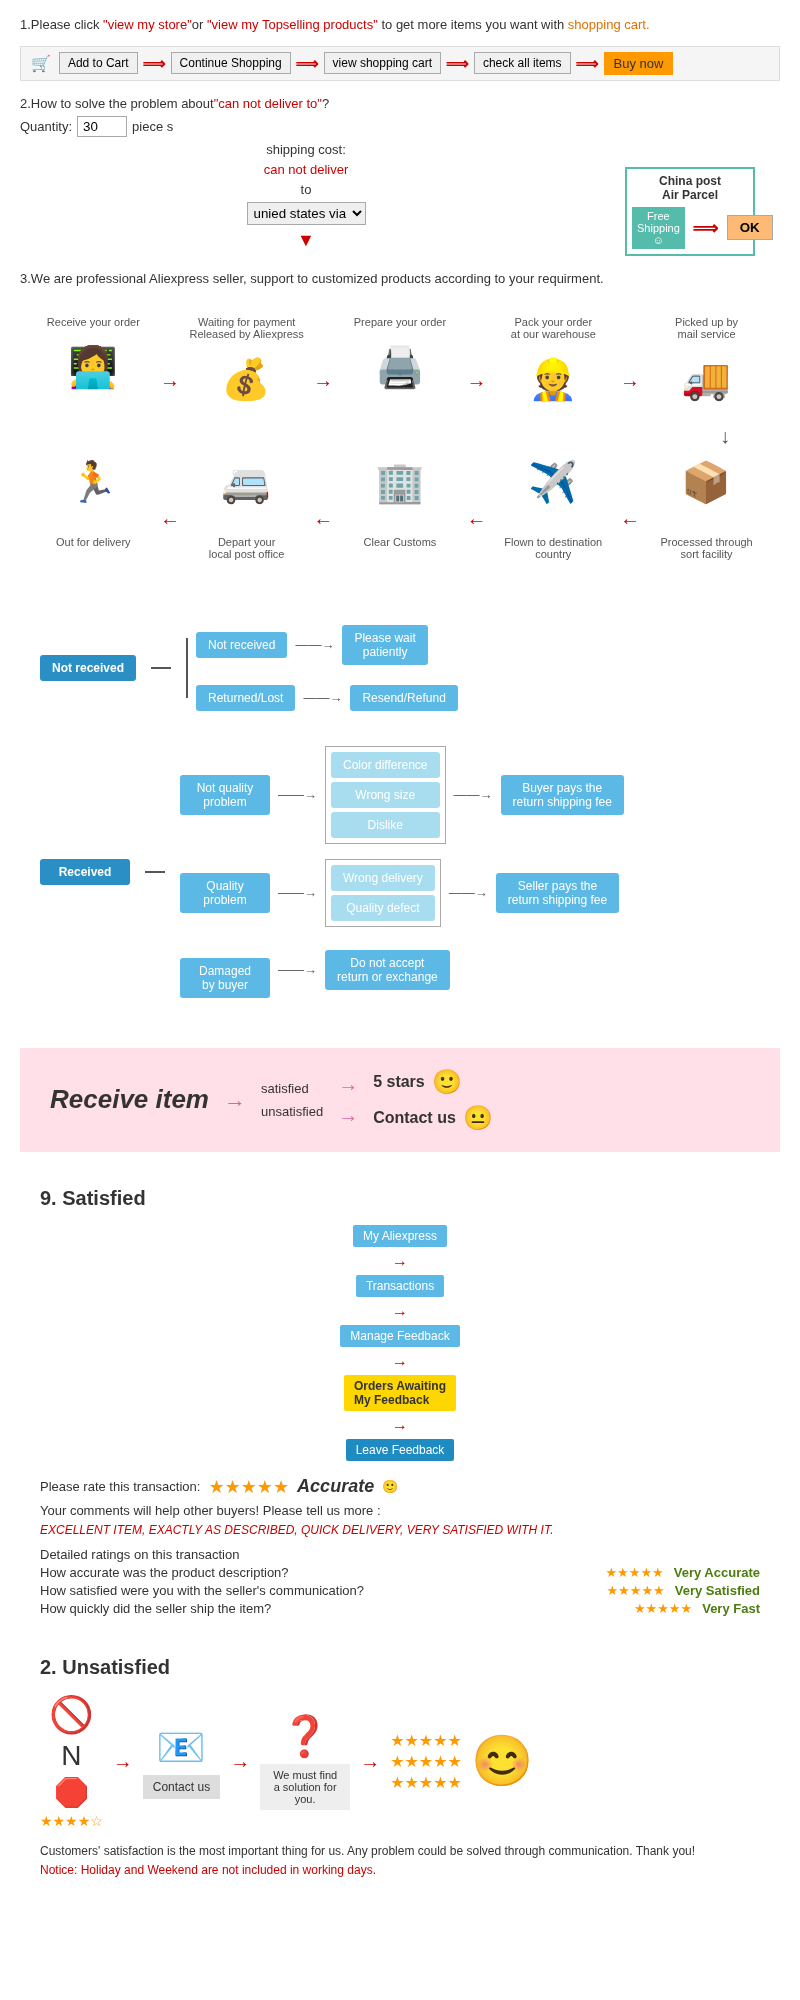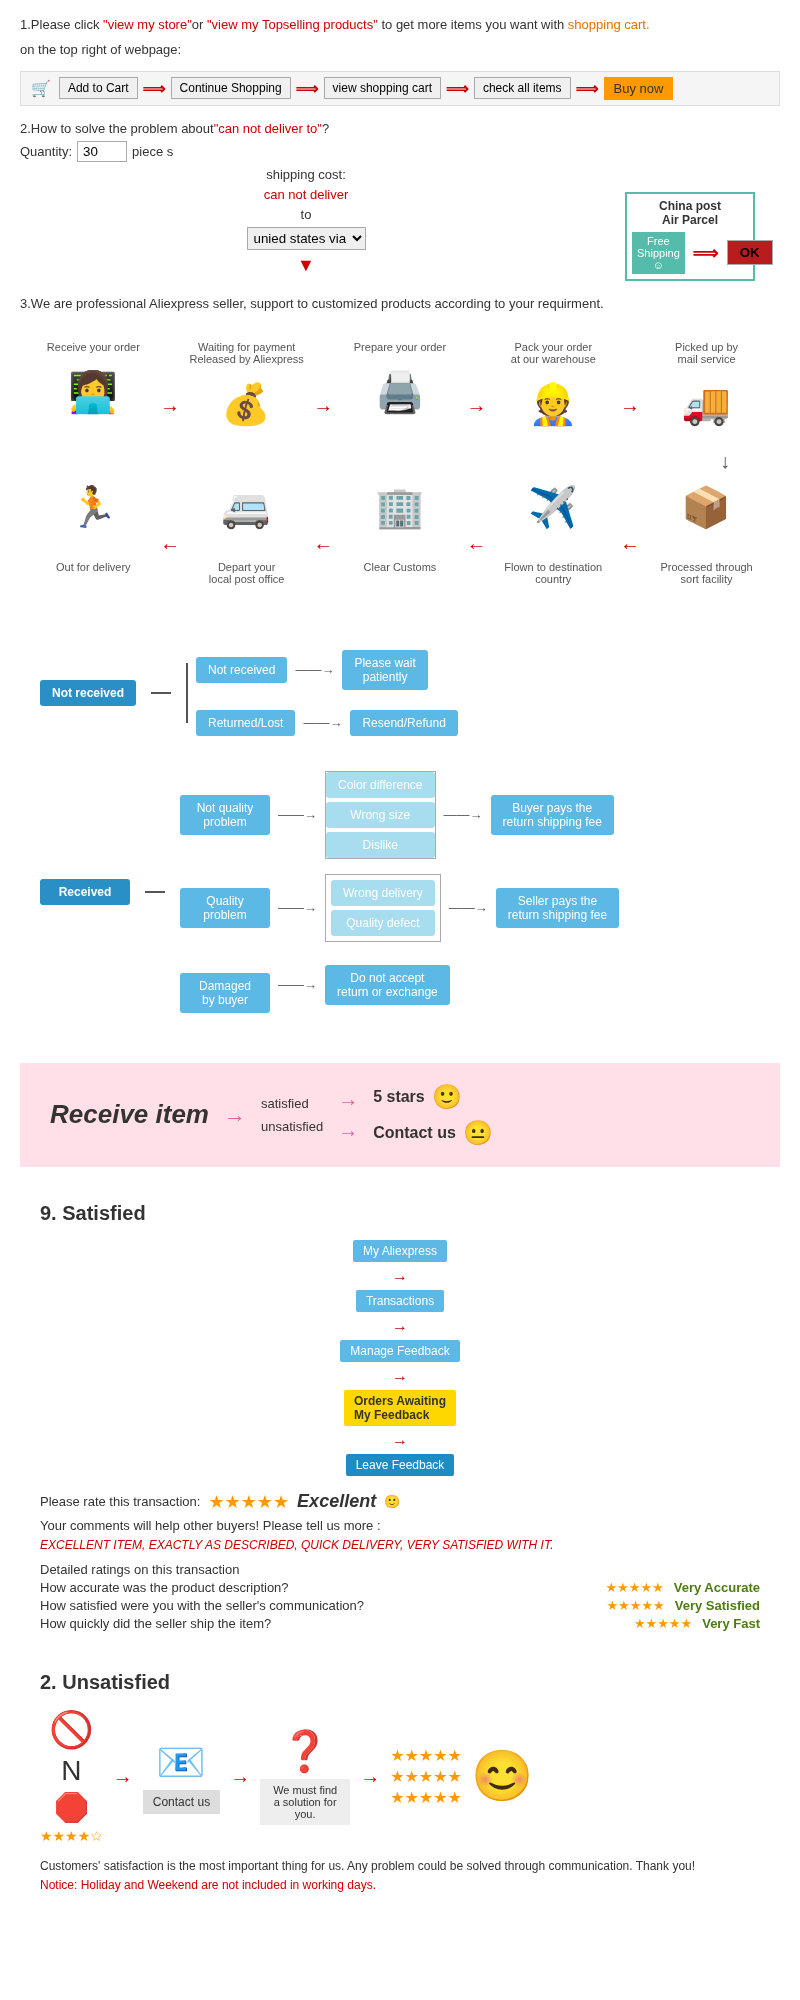--- a/index.html
+++ b/index.html
@@ -29,21 +29,21 @@
     .qty-input { border: 1px solid #aaa; padding: 2px 5px; width: 50px; }
     .ship-row { display: flex; align-items: center; gap: 5px; margin: 5px 0; flex-direction: column; }
     .cant-deliver { color: #c00; }
     .select-dropdown { border: 1px solid #aaa; padding: 2px; }
     .red-arrow { color: #c00; font-size: 18px; font-weight: bold; }
     
     .china-post-box { border: 2px solid #5ba; padding: 5px; display: inline-block; text-align: center; width: 130px; }
     .china-post-title { font-weight: bold; font-size: 12px; }
     .china-post-inner { display: flex; align-items: center; gap: 8px; margin-top: 5px; }
     .free-ship-box { background: #5ba; color: #fff; padding: 3px 5px; font-size: 11px; text-align: center; }
-    .ok-btn { background: #b91c1c; border: 1px solid #aaa; padding: 4px 12px; font-weight: bold; }
+    .ok-btn { background: #fdba74; border: 1px solid #aaa; padding: 4px 12px; font-weight: bold; }
     
     
     .section3 { margin-bottom: 20px; }
     
     
     .process-section { margin: 20px 0; padding: 10px; }
     .process-row { display: flex; align-items: flex-start; justify-content: space-around; margin-bottom: 10px; }
     .process-step { text-align: center; width: 120px; }
     .process-step .label { font-size: 11px; color: #555; margin-bottom: 5px; }
     .process-icon { width: 80px; height: 70px; display: flex; align-items: center; justify-content: center; margin: 0 auto; }
@@ -95,21 +95,20 @@
   </style>
 </head>
 <body>
 
 <div class="container">
 
   <div class="section1">
     <p>
       1.Please click <a class="red-link">"view my store"</a>or <a class="red-link">"view my Topselling products"</a> to get more items you want with <span class="orange-link">shopping cart.</span>
     </p>
-    <p style="margin-top:4px;"> on the top right of webpage:</p>
 
     <div class="shopping-bar">
       <span class="cart-icon">🛒</span>
       <button class="bar-btn">Add to Cart</button>
       <span class="bar-arrow">⟹</span>
       <button class="bar-btn">Continue Shopping</button>
       <span class="bar-arrow">⟹</span>
       <button class="bar-btn">view shopping cart</button>
       <span class="bar-arrow">⟹</span>
       <button class="bar-btn">check all items</button>
@@ -264,21 +263,21 @@
 
     <div style="display:flex; align-items:flex-start; gap:15px; margin:20px 0;">
       <div class="d-box main" style="min-width:90px; align-self:center;">Received</div>
       <div style="width:20px; height:2px; background:#555; align-self:center;"></div>
 
       <div style="display:flex; flex-direction:column; gap:15px;">
 
         <div style="display:flex; align-items:center; gap:8px;">
           <div class="d-box blue" style="min-width:90px; text-align:center;">Not quality<br>problem</div>
           <span style="color:#555;">——→</span>
-          <div style="display:flex; flex-direction:column; gap:4px; border:1px solid #aaa; ">
+          <div style="display:flex; flex-direction:column; gap:4px; border:1px solid #aaa; padding:5px;">
             <div class="d-box light">Color difference</div>
             <div class="d-box light">Wrong size</div>
             <div class="d-box light">Dislike</div>
           </div>
           <span style="color:#555;">——→</span>
           <div class="d-box blue" style="min-width:110px; text-align:center;">Buyer pays the<br>return shipping fee</div>
         </div>
 
         <div style="display:flex; align-items:center; gap:8px;">
           <div class="d-box blue" style="min-width:90px; text-align:center;">Quality<br>problem</div>
@@ -336,21 +335,21 @@
       <div class="step-box">Manage Feedback</div>
       <span class="step-arrow-s">→</span>
       <div class="step-box yellow">Orders Awaiting<br>My Feedback</div>
       <span class="step-arrow-s">→</span>
       <div class="step-box blue-dark">Leave Feedback</div>
     </div>
 
     <div class="rate-row">
       <span>Please rate this transaction:</span>
       <span class="stars">★★★★★</span>
-      <span class="excellent">Excellent</span>
+      <span class="excellent">Accurate</span>
       <span>🙂</span>
     </div>
 
     <p>Your comments will help other buyers! Please tell us more :</p>
     <p class="comment-text">EXCELLENT ITEM, EXACTLY AS DESCRIBED, QUICK DELIVERY, VERY SATISFIED WITH IT.</p>
 
     <div class="ratings-table">
       <p>Detailed ratings on this transaction</p>
       <p>
         <span class="label">How accurate was the product description?</span>

